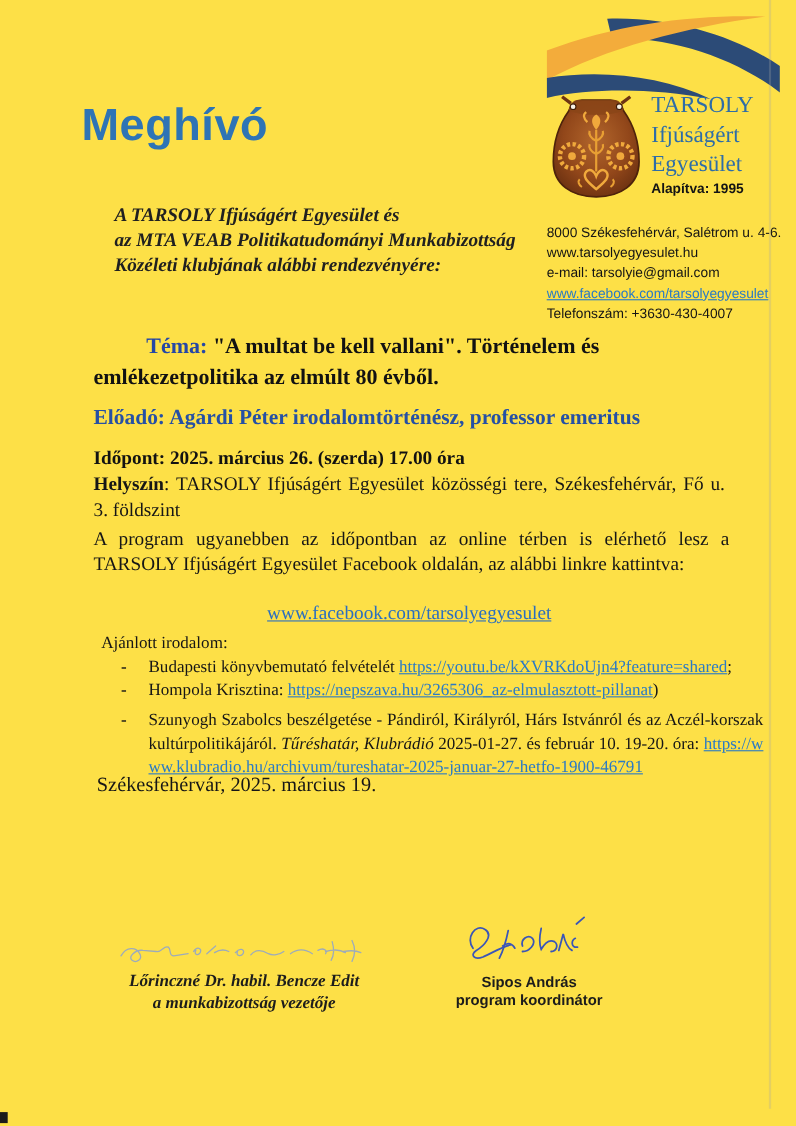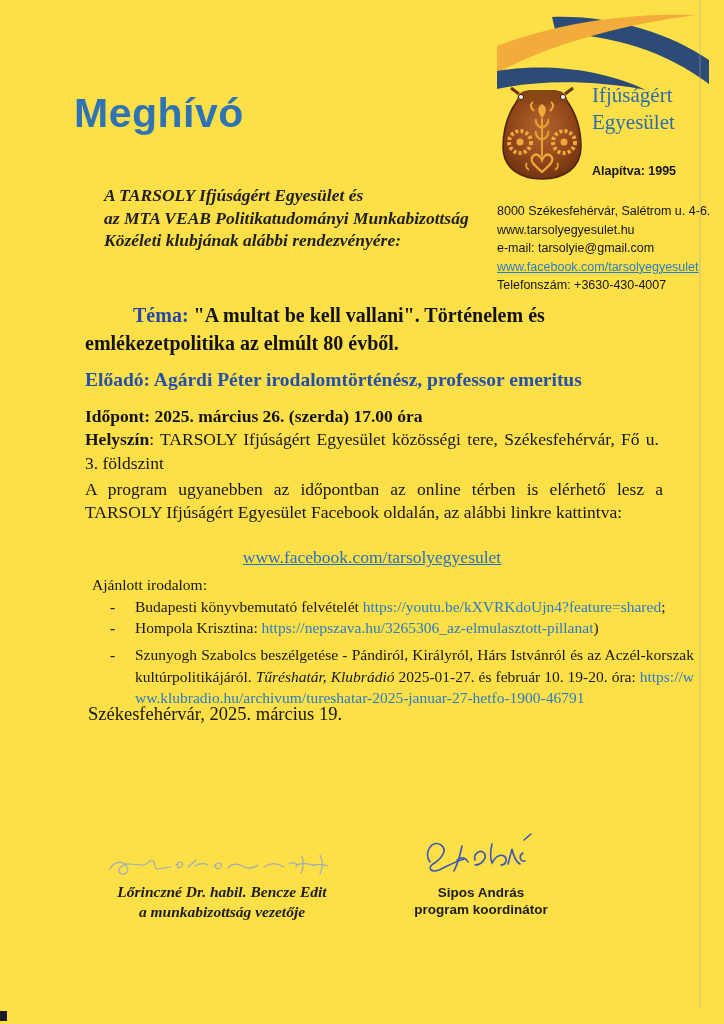--- a/index.html
+++ b/index.html
@@ -61,21 +61,21 @@
   .fblink {
     position:absolute; left:85px; top:547px; width:574px; text-align:center;
     font-size:17.5px;
   }
   .fblink span { color:#2A6EC0; text-decoration:underline; cursor:pointer; }
   .ajanlott { position:absolute; left:92px; top:576px; font-size:15.5px; }
   .lit-list { position:absolute; left:110px; top:597px; width:584px; font-size:15.5px; }
   .lit-item { position:relative; padding-left:25px; line-height:20px; margin-bottom:1px; }
   .lit-item .dash { position:absolute; left:0; top:0; font-weight:700; }
   .lit-item.just { text-align:justify; line-height:21.5px; margin-top:6px; }
-  .lit-item .link { color:#2A7AC5; cursor:pointer; word-break:break-all; }
+  .lit-item .link { color:#2A7AC5; text-decoration:underline; cursor:pointer; word-break:break-all; }
   .lit-item .work { font-style:italic; }
   .dateline { position:absolute; left:88px; top:704px; font-size:18.5px; }
   
   .sig-left-svg  { position:absolute; left:106px; top:851px; width:228px; height:28px; }
   .sig-right-svg { position:absolute; left:420px; top:832px; width:118px; height:50px; }
   .sig-left-name {
     position:absolute; left:92px; top:882px; width:260px; text-align:center;
     font-style:italic; font-weight:700; font-size:15.5px; line-height:19.5px; color:#1c1c1c;
   }
   .sig-right-name {
@@ -126,20 +126,21 @@
     <circle cx="21" cy="58" r="11" fill="none" stroke="#F0A93C" stroke-width="4" stroke-dasharray="3 2.2"></circle>
     <circle cx="21" cy="58" r="3.5" fill="#F0A93C"></circle>
     <circle cx="65" cy="58" r="11" fill="none" stroke="#F0A93C" stroke-width="4" stroke-dasharray="3 2.2"></circle>
     <circle cx="65" cy="58" r="3.5" fill="#F0A93C"></circle>
 
     <path d="M43,88 C35,81 30,77 34,72 C38,68 42,73 43,76 C44,73 48,68 52,72 C56,77 51,81 43,88 Z" fill="none" stroke="#F0A93C" stroke-width="2.2"></path>
     <path d="M30,86 C27,84 26,81 28,79 M56,86 C59,84 60,81 58,79" stroke="#E89F33" stroke-width="1.8" fill="none"></path>
   </svg>
 
   <div class="org-name">
+    <div>TARSOLY</div>
     <div>Ifjúságért</div>
     <div>Egyesület</div>
   </div>
   <div class="founded">Alapítva: 1995</div>
 
   <div class="contact">
     <div>8000 Székesfehérvár, Salétrom u. 4-6.</div>
     <div>www.tarsolyegyesulet.hu</div>
     <div>e-mail: tarsolyie@gmail.com</div>
     <div class="link">www.facebook.com/tarsolyegyesulet</div>

